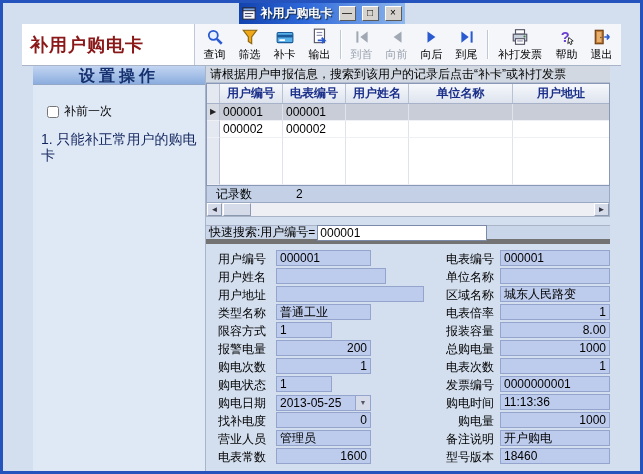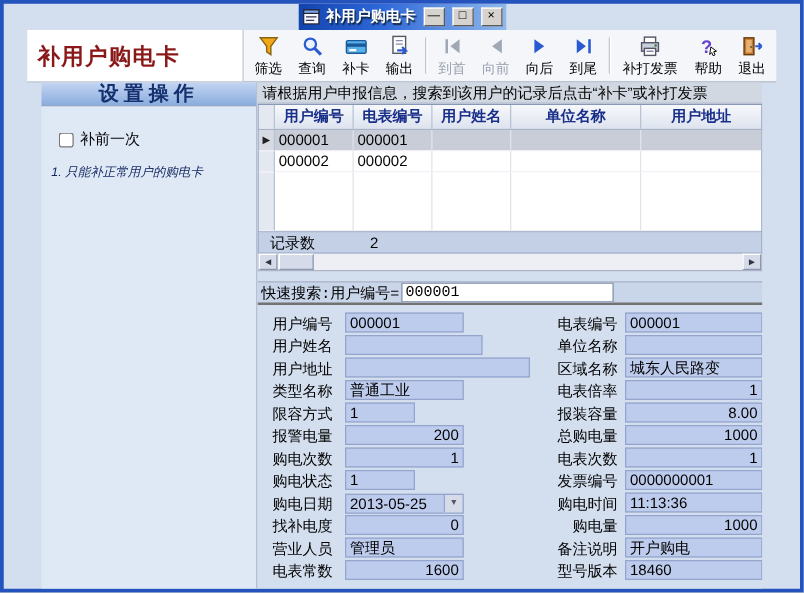--- a/index.html
+++ b/index.html
@@ -24,21 +24,21 @@
   .tlabel { white-space:nowrap; }
   .icon { width:18px; height:18px; display:block; }
   .tsep { width:1px; background:#c0c8d4; margin:4px 3px; box-shadow:1px 0 0 #fff; }
 
   
   .content { flex:1; display:flex; overflow:hidden; }
   .sidebar { width:173px; flex:0 0 173px; background:#dfe9f6; border-right:1px solid #a8b4c8; display:flex; flex-direction:column; }
   .sidebar-header { height:19px; flex:0 0 19px; background:linear-gradient(180deg,#c3d5f2,#8badde); color:#15306e; font-weight:bold; font-size:16px; text-align:center; line-height:19px; border-bottom:1px solid #93a6c8; letter-spacing:4px; }
   .checkbox-row { margin:18px 0 0 14px; display:flex; gap:5px; font-size:12px; color:#000; align-items:center; }
   .checkbox-row input { width:12px; height:12px; }
-  .note { margin:11px 8px 0 8px; font-size:10px; color:#13255e; line-height:16px;font-style:italic; }
+  .note { margin:11px 8px 0 8px; font-size:14px; color:#13255e; line-height:16px; }
 
   .main { flex:1; display:flex; flex-direction:column; background:#d3deee; overflow:hidden; }
   .infobar { height:17px; flex:0 0 17px; background:#d2d8e2; font-size:12px; line-height:17px; padding-left:4px; color:#000; border-bottom:1px solid #b4bed0; white-space:nowrap; overflow:hidden; }
 
   
   .grid { height:103px; flex:0 0 103px; background:#fff; border:1px solid #8a98b8; display:flex; flex-direction:column; overflow:hidden; }
   .thead { display:flex; height:20px; flex:0 0 20px; background:linear-gradient(180deg,#f6f8fb,#dde3ee); border-bottom:1px solid #a8b2c8; }
   .th { font-size:12px; font-weight:bold; color:#1a2f8a; text-align:center; line-height:19px; border-right:1px solid #b8c2d4; overflow:hidden; white-space:nowrap; }
   .trow { display:flex; height:17px; flex:0 0 17px; font-size:12px; background:#fff; }
   .trow.filler { flex:1 1 auto; height:auto; }
@@ -53,21 +53,21 @@
   .record-row { height:17px; flex:0 0 17px; background:#c3d0e6; display:flex; align-items:center; font-size:12px; padding-left:9px; border:1px solid #9aa8c2; border-top:none;gap:12px; }
   .record-count { margin-left:32px; }
 
   .hscroll { height:14px; flex:0 0 14px; background:#edeff5; border:1px solid #aab4c8; border-top:none; display:flex; align-items:stretch; }
   .scroll-btn { width:15px; flex:0 0 15px; background:#d5dbe8; border:1px solid; border-color:#fff #8a98b0 #8a98b0 #fff; font-size:8px; line-height:11px; text-align:center; color:#334; }
   .scroll-thumb { width:28px; flex:0 0 28px; background:#d5dbe8; border:1px solid; border-color:#fff #8a98b0 #8a98b0 #fff; margin-left:1px; }
   .scroll-track { flex:1; }
 
   .vgap { height:8px; flex:0 0 8px; }
 
-  .qsearch { height:19px; flex:0 0 19px; background:#c9d5e8; display:flex; align-items:center; font-size:12px; padding-left:3px; border-top:1px solid #aab4c8; border-bottom:2px solid #737373; color:#000;font-family:Liberation Mono, monospace; }
+  .qsearch { height:19px; flex:0 0 19px; background:#c9d5e8; display:flex; align-items:center; font-size:12px; padding-left:3px; border-top:1px solid #aab4c8; border-bottom:5px solid #737373; color:#000; }
   .qinput { width:170px; height:16px; border:1px solid #7a8aa8; font-size:12px; padding:0 2px; margin-left:2px; background:#fff; font-family:inherit; }
 
   
   .form { flex:1; padding:6px 0 0 12px; display:grid; grid-template-columns:58px 162px 62px 1fr; grid-auto-rows:18px; row-gap:0px; font-size:12px; align-items:center; overflow:hidden; }
   .flabel { color:#000; white-space:nowrap; }
   .rlabel { text-align:right; padding-right:6px; white-space:nowrap; }
   .ffield { background:#bdcbec; border:1px solid #94a4cc; height:16px; line-height:14px; font-size:12px; padding:0 3px; display:inline-block; overflow:hidden; white-space:nowrap; color:#000; }
   .num { text-align:right; }
   .w56 { width:56px; } .w95 { width:95px; } .w110 { width:110px; } .w148 { width:148px; }
   .combo { display:inline-flex; align-items:stretch; padding:0; }
@@ -93,30 +93,30 @@
   </div>
 
   <div class="topbar">
     <div class="app-title-panel">
       <span class="app-title">补用户购电卡</span>
     </div>
     <div class="toolbar">
 
       <div class="tbtn">
         <svg class="icon" viewBox="0 0 16 16">
-            <path d="M2 2h12L9.5 8v6l-3-2V8z" fill="#f0a818" stroke="#8a6410" stroke-width="1"></path>
-          </svg>
-        <span class="tlabel">筛选</span>
-      </div>
-      <div class="tbtn">
-        <svg class="icon" viewBox="0 0 16 16">
             <circle cx="6.5" cy="6.5" r="4" fill="#eaf2ff" stroke="#2a5ad0" stroke-width="1.6"></circle>
             <line x1="9.6" y1="9.6" x2="14" y2="14" stroke="#2a5ad0" stroke-width="2.2"></line>
           </svg>
         <span class="tlabel">查询</span>
+      </div>
+      <div class="tbtn">
+        <svg class="icon" viewBox="0 0 16 16">
+            <path d="M2 2h12L9.5 8v6l-3-2V8z" fill="#f0a818" stroke="#8a6410" stroke-width="1"></path>
+          </svg>
+        <span class="tlabel">筛选</span>
       </div>
       <div class="tbtn">
         <svg class="icon" viewBox="0 0 16 16">
             <rect x="1" y="4" width="14" height="9" rx="1" fill="#58b0e8" stroke="#1a5a9a"></rect>
             <rect x="1" y="6" width="14" height="2.4" fill="#1a5a9a"></rect>
             <rect x="3" y="10" width="5" height="1.6" fill="#fff"></rect>
           </svg>
         <span class="tlabel">补卡</span>
       </div>
       <div class="tbtn">

